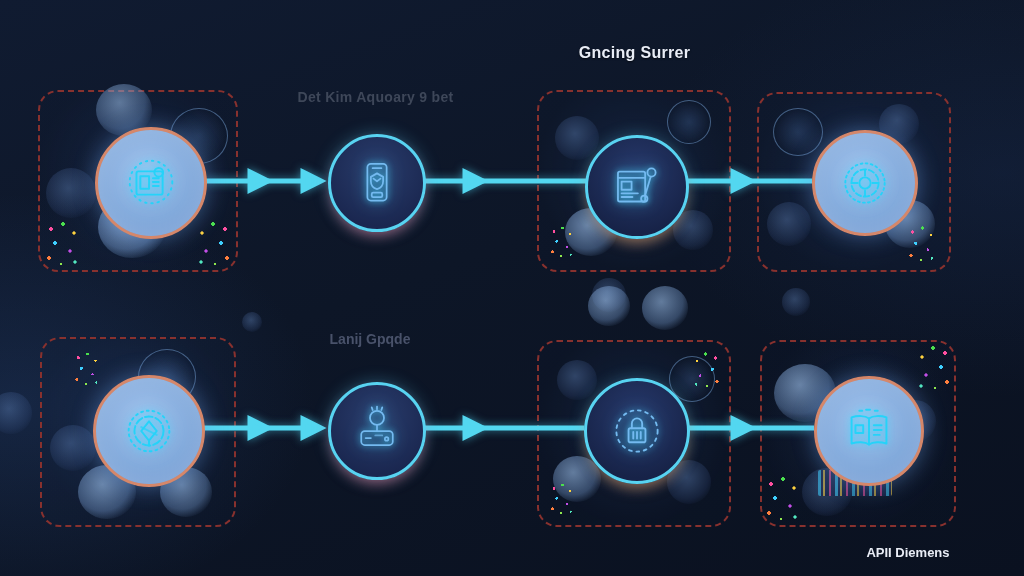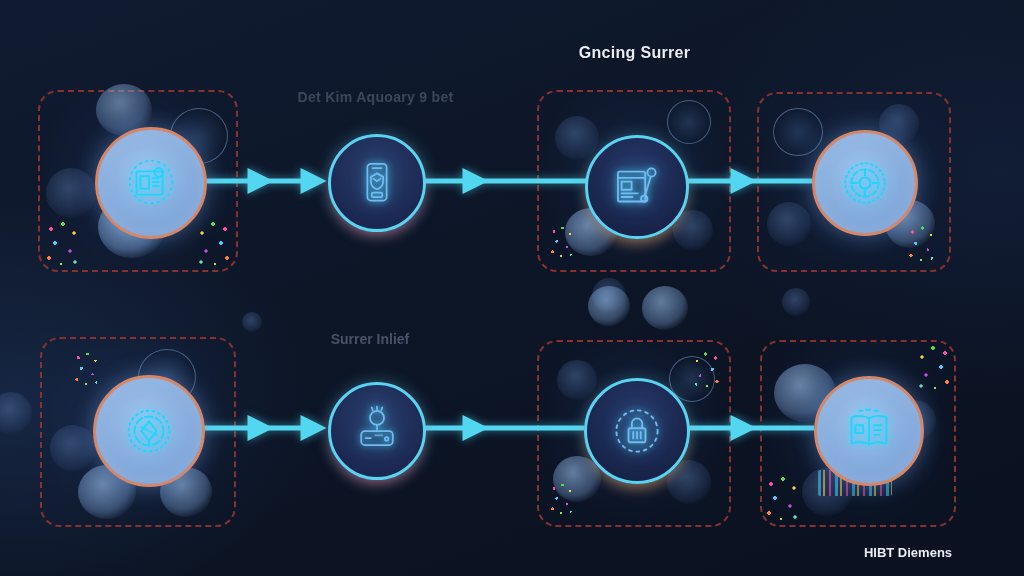--- a/index.html
+++ b/index.html
@@ -233,15 +233,15 @@
       <rect x="18" y="26" width="8" height="8"></rect>
       <line x1="37" y1="26" x2="45" y2="26"></line>
         <line x1="37" y1="31" x2="45" y2="31"></line>
         <line x1="37" y1="36" x2="43" y2="36"></line>
       <line x1="22" y1="11" x2="25" y2="11"></line>
         <line x1="29" y1="10" x2="33" y2="10"></line>
         <line x1="38" y1="11" x2="41" y2="11"></line>
     </svg>
   </div>
 
-  <div class="fadedlabel" style="left:295px;top:331px;width:150px">Surrer Inlief</div>
-  <div class="footer-label" style="left:828px;top:545px;width:160px">HIBT Diemens</div>
+  <div class="fadedlabel" style="left:295px;top:331px;width:150px">Lanij Gpqde</div>
+  <div class="footer-label" style="left:828px;top:545px;width:160px">APII Diemens</div>
 </div>
 
 </body></html>

